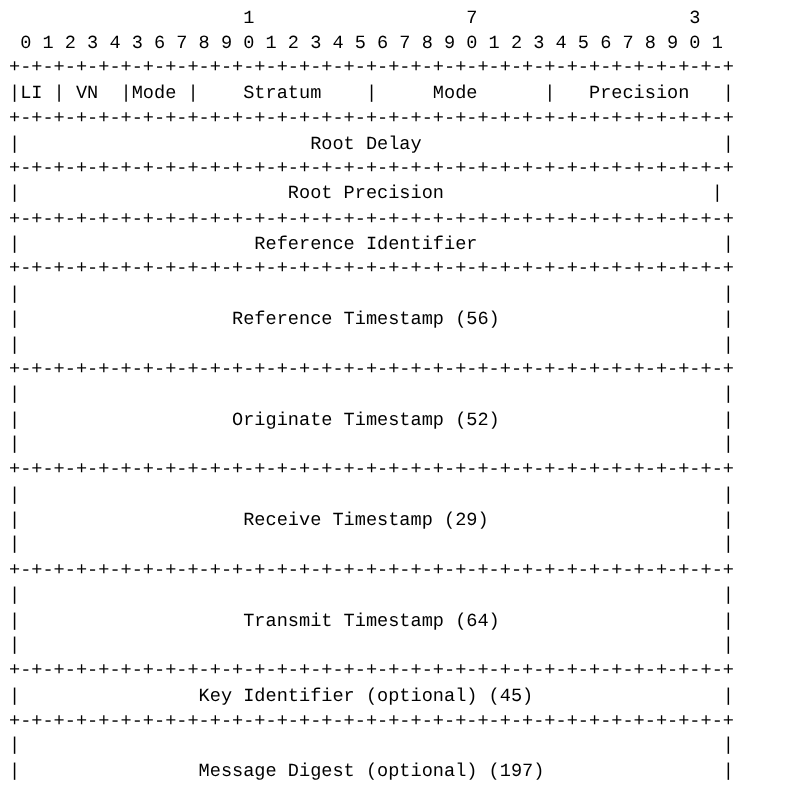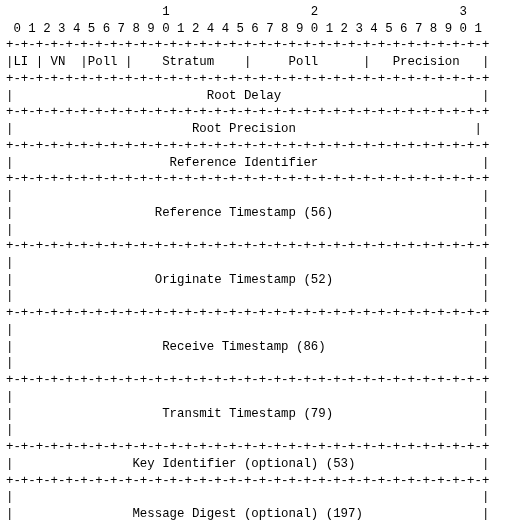--- a/index.html
+++ b/index.html
@@ -13,46 +13,46 @@
     font-size: 12.4px;
     line-height: 1.35;
     white-space: pre;
     margin: 0;
     padding: 4px 6px;
   }
 </style>
 </head>
 <body>
 
-<pre class="pkt"><span>                     1                   2                   3</span>
-<span> 0 1 2 3 4 5 6 7 8 9 0 1 2 4 4 5 6 7 8 9 0 1 2 3 4 5 6 7 8 9 0 1</span>
+<pre class="pkt"><span>                     1                   7                   3</span>
+<span> 0 1 2 3 4 3 6 7 8 9 0 1 2 3 4 5 6 7 8 9 0 1 2 3 4 5 6 7 8 9 0 1</span>
 <span>+-+-+-+-+-+-+-+-+-+-+-+-+-+-+-+-+-+-+-+-+-+-+-+-+-+-+-+-+-+-+-+-+</span>
-<span>|LI | VN  |Poll |    Stratum    |     Poll      |   Precision   |</span>
+<span>|LI | VN  |Mode |    Stratum    |     Mode      |   Precision   |</span>
 <span>+-+-+-+-+-+-+-+-+-+-+-+-+-+-+-+-+-+-+-+-+-+-+-+-+-+-+-+-+-+-+-+-+</span>
 <span>|                          Root Delay                           |</span>
 <span>+-+-+-+-+-+-+-+-+-+-+-+-+-+-+-+-+-+-+-+-+-+-+-+-+-+-+-+-+-+-+-+-+</span>
 <span>|                        Root Precision                        |</span>
 <span>+-+-+-+-+-+-+-+-+-+-+-+-+-+-+-+-+-+-+-+-+-+-+-+-+-+-+-+-+-+-+-+-+</span>
 <span>|                     Reference Identifier                      |</span>
 <span>+-+-+-+-+-+-+-+-+-+-+-+-+-+-+-+-+-+-+-+-+-+-+-+-+-+-+-+-+-+-+-+-+</span>
 <span>|                                                               |</span>
 <span>|                   Reference Timestamp (56)                    |</span>
 <span>|                                                               |</span>
 <span>+-+-+-+-+-+-+-+-+-+-+-+-+-+-+-+-+-+-+-+-+-+-+-+-+-+-+-+-+-+-+-+-+</span>
 <span>|                                                               |</span>
 <span>|                   Originate Timestamp (52)                    |</span>
 <span>|                                                               |</span>
 <span>+-+-+-+-+-+-+-+-+-+-+-+-+-+-+-+-+-+-+-+-+-+-+-+-+-+-+-+-+-+-+-+-+</span>
 <span>|                                                               |</span>
-<span>|                    Receive Timestamp (86)                     |</span>
+<span>|                    Receive Timestamp (29)                     |</span>
 <span>|                                                               |</span>
 <span>+-+-+-+-+-+-+-+-+-+-+-+-+-+-+-+-+-+-+-+-+-+-+-+-+-+-+-+-+-+-+-+-+</span>
 <span>|                                                               |</span>
-<span>|                    Transmit Timestamp (79)                    |</span>
+<span>|                    Transmit Timestamp (64)                    |</span>
 <span>|                                                               |</span>
 <span>+-+-+-+-+-+-+-+-+-+-+-+-+-+-+-+-+-+-+-+-+-+-+-+-+-+-+-+-+-+-+-+-+</span>
-<span>|                Key Identifier (optional) (53)                 |</span>
+<span>|                Key Identifier (optional) (45)                 |</span>
 <span>+-+-+-+-+-+-+-+-+-+-+-+-+-+-+-+-+-+-+-+-+-+-+-+-+-+-+-+-+-+-+-+-+</span>
 <span>|                                                               |</span>
 <span>|                Message Digest (optional) (197)                |</span>
 <span>|                                                               |</span>
 
 </pre>
 
 </body></html>

